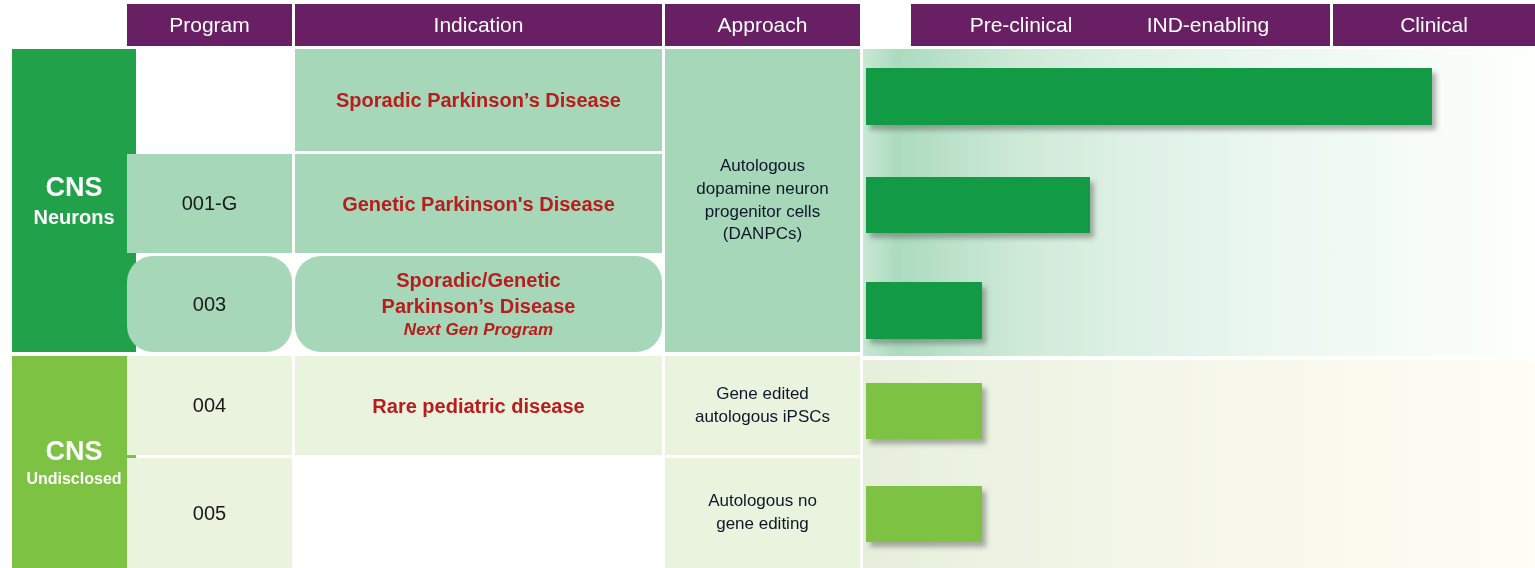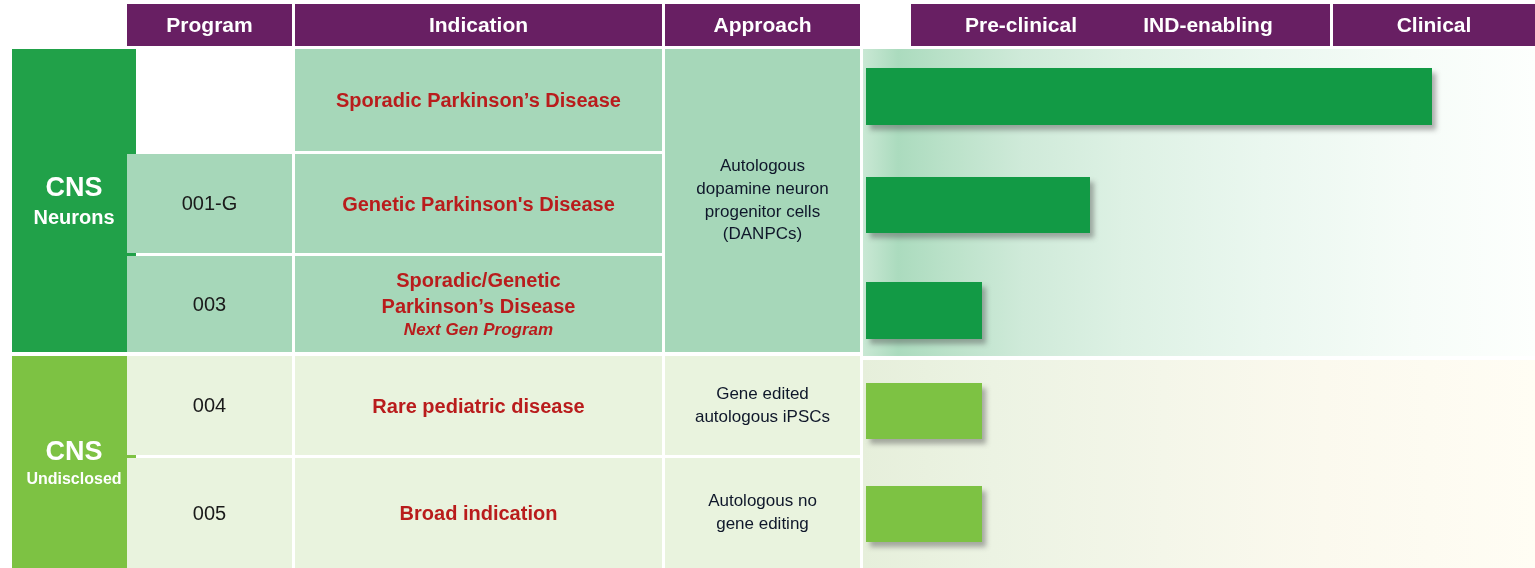--- a/index.html
+++ b/index.html
@@ -6,38 +6,38 @@
   .canvas{
     position:relative;width:1535px;height:568px;background:#ffffff;
     font-family:"Liberation Sans",sans-serif;overflow:hidden;
   }
   .cell{
     position:absolute;display:flex;flex-direction:column;
     align-items:center;justify-content:center;text-align:center;
     box-sizing:border-box;
   }
   
-  .hdr{background:#681f63;color:#ffffff;font-weight:bold;font-size:21px;top:4px;height:42px;}
+  .hdr{background:#681f63;color:#ffffff;font-weight:normal;font-size:21px;top:4px;height:42px;}
   .hdr-program{left:127px;width:165px;}
   .hdr-indication{left:295px;width:367px;}
   .hdr-approach{left:665px;width:195px;}
   .hdr-pre{left:863px;width:220px;margin-left:48px;}
   .hdr-ind{left:1086px;width:244px;}
   .hdr-clin{left:1333px;width:202px;}
   
   .group{left:12px;width:124px;color:#ffffff;font-weight:bold;line-height:1.25;}
   .group-neurons{top:49px;height:303px;background:#21a149;}
   .group-undisclosed{top:356px;height:212px;background:#7dc243;}
   .group .g-title{font-size:27px;}
   .group-neurons .g-sub{font-size:20px;}
   .group-undisclosed .g-sub{font-size:16px;}
   
   .r1{top:49px;height:102px;}
   .r2{top:154px;height:99px;}
-  .r3{top:256px;height:96px;}
+  .r3{top:256px;height:96px;border-radius:26px;}
   .r4{top:356px;height:99px;}
   .r5{top:458px;height:110px;}
   .col-program{left:127px;width:165px;}
   .col-indication{left:295px;width:367px;}
   .col-approach{left:665px;width:195px;}
   .bg-top{background:#a6d7b9;}
   .bg-bot{background:#e9f3de;}
   .program-cell{font-size:20px;color:#1a1a1a;}
   .indication-cell{font-size:20px;font-weight:bold;color:#b91c1c;line-height:1.3;}
   .approach-cell{font-size:17px;color:#0f172a;line-height:1.35;}
@@ -111,23 +111,20 @@
     <span>Genetic Parkinson's Disease</span>
   </div>
   <div class="cell col-indication r3 bg-top indication-cell">
     <span>Sporadic/Genetic</span>
     <span>Parkinson’s Disease</span>
     <span class="note-line">Next Gen Program</span>
   </div>
   <div class="cell col-indication r4 bg-bot indication-cell">
     <span>Rare pediatric disease</span>
   </div>
-  <div class="cell col-indication r5 bg-bot indication-cell">
-    <span>Broad indication</span>
-  </div>
 
   <div class="cell col-approach approach-merged bg-top approach-cell">
     <span>Autologous</span>
     <span>dopamine neuron</span>
     <span>progenitor cells</span>
     <span>(DANPCs)</span>
   </div>
   <div class="cell col-approach r4 bg-bot approach-cell">
     <span>Gene edited</span>
     <span>autologous iPSCs</span>

